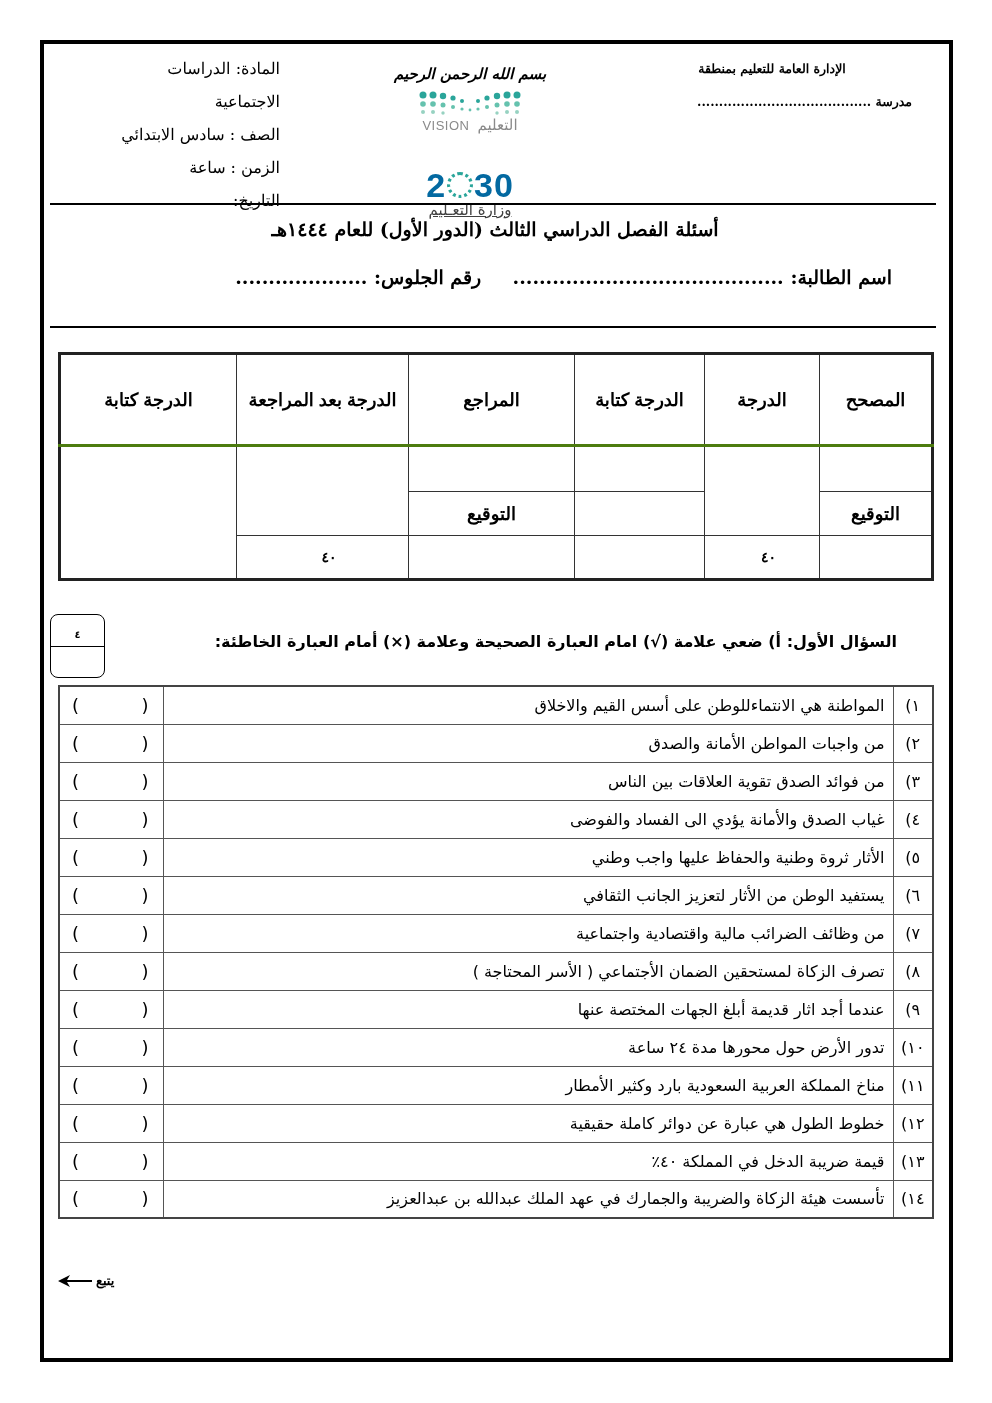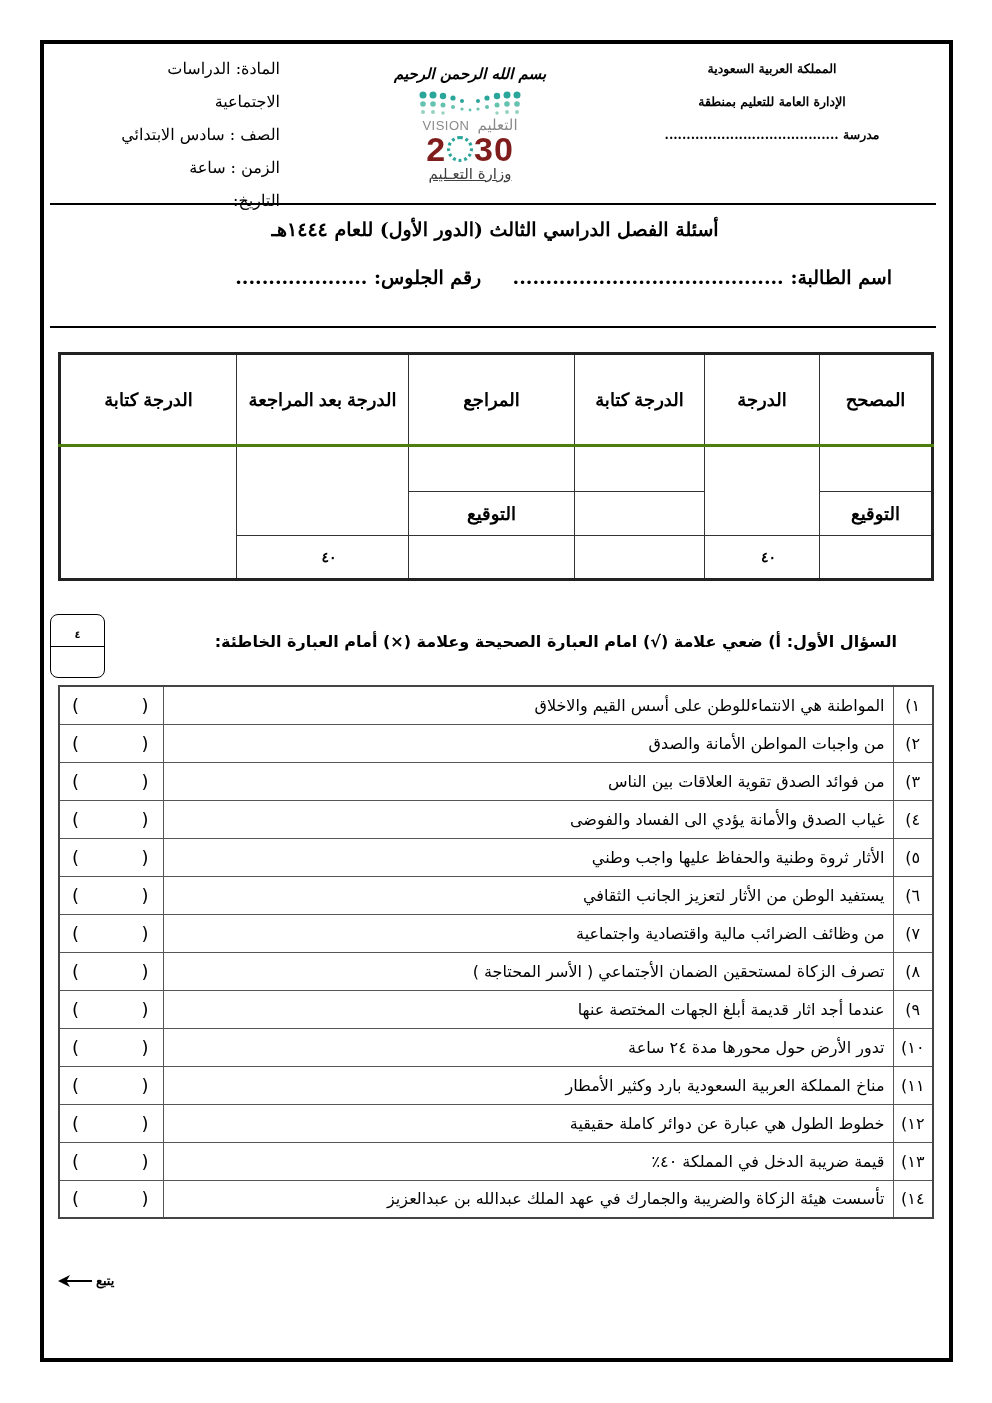--- a/index.html
+++ b/index.html
@@ -5,28 +5,28 @@
   * { box-sizing: border-box; margin: 0; padding: 0; }
   html, body { width: 992px; height: 1403px; background: #ffffff; }
   body { position: relative; font-family: "DejaVu Sans", sans-serif; color: #000; overflow: hidden; }
   .page-frame {
     position: absolute; left: 40px; top: 40px; width: 913px; height: 1322px;
     border: 4px solid #000;
   }
   .rtl { direction: rtl; }
   
   .hdr-right { position: absolute; top: 52px; right: 80px; width: 280px; text-align: center; font-family: "DejaVu Serif", serif; font-size: 12.5px; font-weight: bold; line-height: 33px; }
-  .hdr-right .school { text-align: center; padding-right: 0; }
+  .hdr-right .school { text-align: right; padding-right: 0; }
   .hdr-left { position: absolute; top: 52px; left: 100px; width: 180px; text-align: right; font-family: "DejaVu Serif", serif; font-size: 16px; font-weight: normal; line-height: 33px; }
   .logo-box { position: absolute; top: 62px; left: 385px; width: 170px; height: 126px; text-align: center; }
   .basmala { font-family: "DejaVu Serif", serif; font-size: 15px; font-weight: bold; font-style: italic; height: 24px; line-height: 24px; }
   .dots { display: block; margin: 4px auto 0; }
   .vision-row { font-family: "Liberation Sans", sans-serif; font-size: 13px; color: #8a8a8a; letter-spacing: 0.5px; margin-top: 0px; }
   .vision-row .ar { color: #8a8a8a; font-size: 15px; margin-left: 4px; }
-  .year { font-family: "Liberation Sans", sans-serif; font-weight: bold; font-size: 34px; color: #7f1d1d; line-height: 30px; letter-spacing: 1px; }
+  .year { font-family: "Liberation Sans", sans-serif; font-weight: bold; font-size: 34px; color: #0369a1; line-height: 30px; letter-spacing: 1px; margin-top: 36px; }
   .year .emblem { display: inline-block; width: 26px; height: 26px; border-radius: 50%; border: 3px dotted #2aa59a; vertical-align: middle; margin: 0 1px; position: relative; top: -3px; }
   .ministry-logo-text { font-family: "DejaVu Sans", sans-serif; font-size: 15px; color: #404040; line-height: 18px; text-decoration: underline; }
   .hline { position: absolute; left: 50px; width: 886px; border-top: 2px solid #000; }
   .title { position: absolute; top: 218px; left: 60px; width: 870px; text-align: center; font-family: "DejaVu Serif", serif; font-weight: bold; font-size: 19px; }
   .name-line { position: absolute; top: 266px; right: 100px; font-family: "DejaVu Serif", serif; font-weight: bold; font-size: 19px; white-space: nowrap; }
   .name-line .gap { display: inline-block; width: 18px; }
   
   table.grade { position: absolute; top: 352px; left: 58px; width: 876px; border-collapse: collapse; font-family: "Liberation Sans", sans-serif; font-weight: bold; font-size: 18px; direction: rtl; }
   table.grade td { border: 1.5px solid #333; text-align: center; vertical-align: middle; }
   table.grade { border: 3px solid #222; }
@@ -47,21 +47,20 @@
   table.qs td.ans { width: 104px; }
   table.qs td.ans .par { display: flex; justify-content: space-between; padding: 0 14px 0 12px; font-size: 18px; direction: ltr; }
   .continue { position: absolute; top: 1273px; left: 58px; font-family: "DejaVu Serif", serif; font-weight: bold; font-size: 13px; display: flex; align-items: center; gap: 4px; }
 </style>
 </head>
 <body>
 
 <div class="page-frame"></div>
 
 <div class="hdr-right rtl">
-  <div>المملكة العربية السعودية</div>
   <div>الإدارة العامة للتعليم بمنطقة</div>
   <div class="school">
     <span>مدرسة</span>
     <span>........................................</span>
   </div>
 </div>
 
 <div class="hdr-left rtl">
   <div>المادة: الدراسات الاجتماعية</div>
   <div>الصف : سادس  الابتدائي</div>

